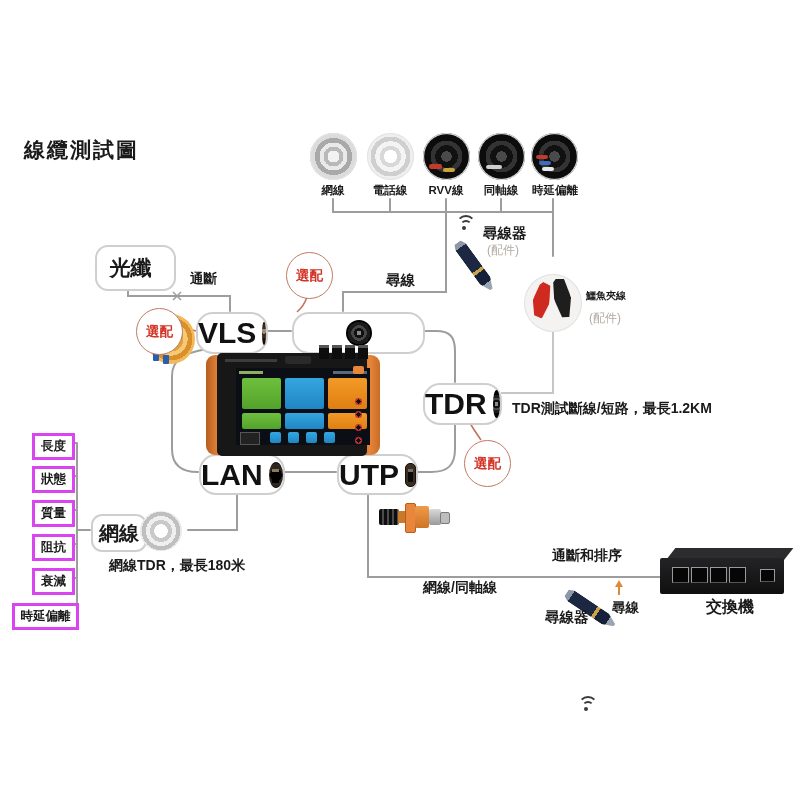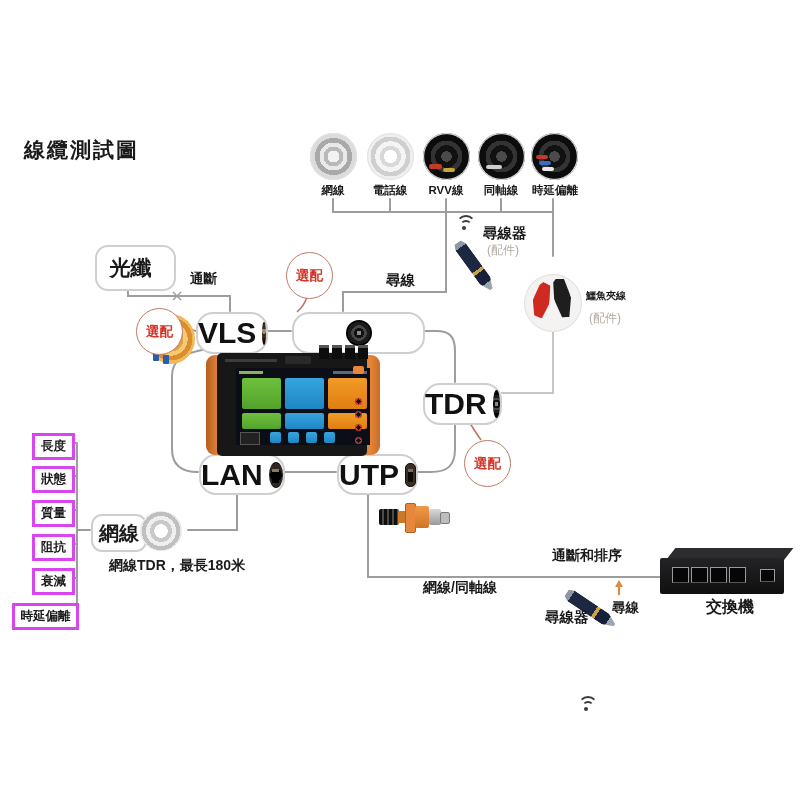--- a/index.html
+++ b/index.html
@@ -182,20 +182,21 @@
         <i></i>
       </span>
   </div>
   <div class="abs z2 port-box" style="left:337px;top:454px;width:77px;height:37px;justify-content:flex-end;">
     <span>UTP</span>
     <span class="rj45-sq" style="width:22px;height:22px;">
         <i></i>
       </span>
   </div>
 
+  <div class="abs z2 note" style="left:512px;top:400px;">TDR測試斷線/短路，最長1.2KM</div>
 
   <div class="abs z2" style="left:206px;top:350px;width:174px;height:108px;">
     <span class="grip" style="left:0;top:5px;"></span>
     <span class="grip" style="right:0;top:5px;"></span>
     <div class="dev-body">
       <span class="knob" style="left:102px;"></span>
       <span class="knob" style="left:115px;"></span>
       <span class="knob" style="left:128px;"></span>
       <span class="knob" style="left:141px;"></span>
       <span class="abs" style="left:68px;top:3px;width:26px;height:8px;background:#2a2a2a;border-radius:2px;"></span>

